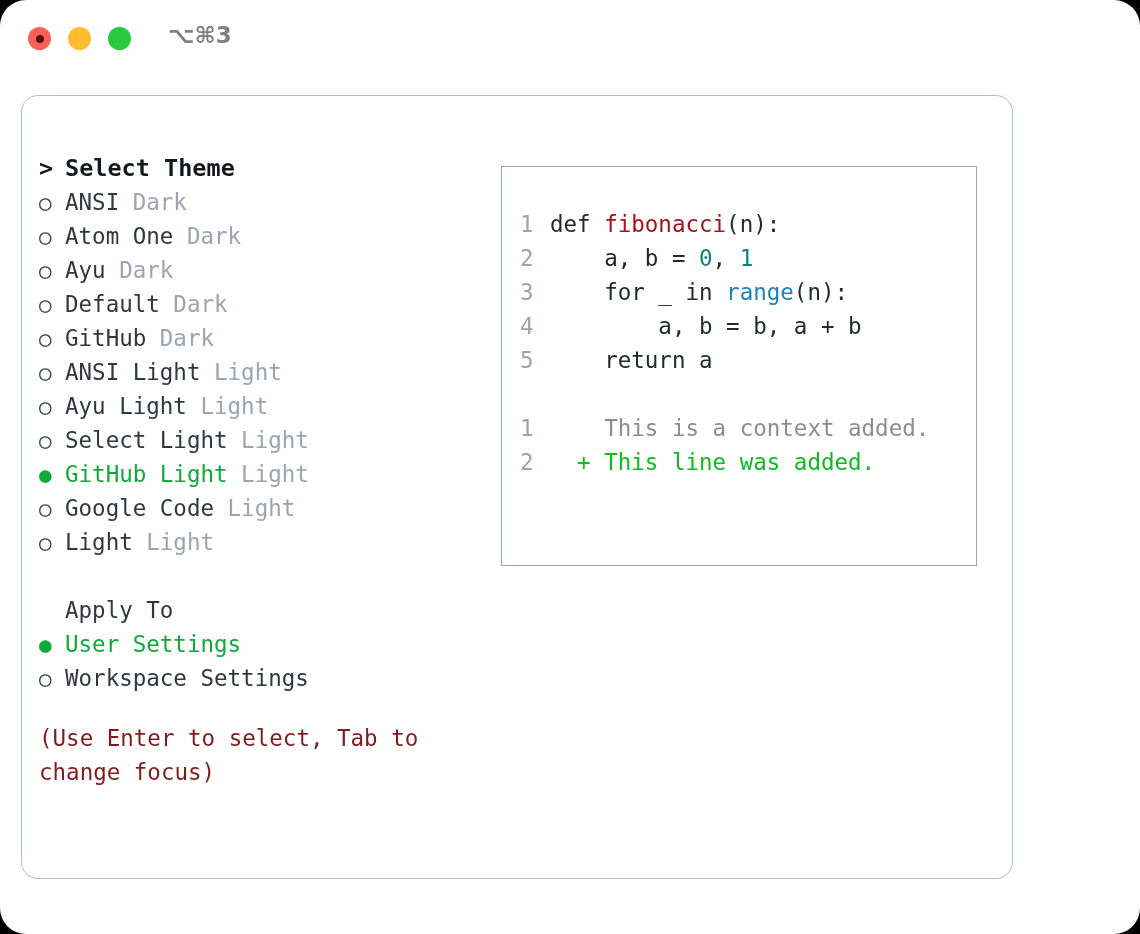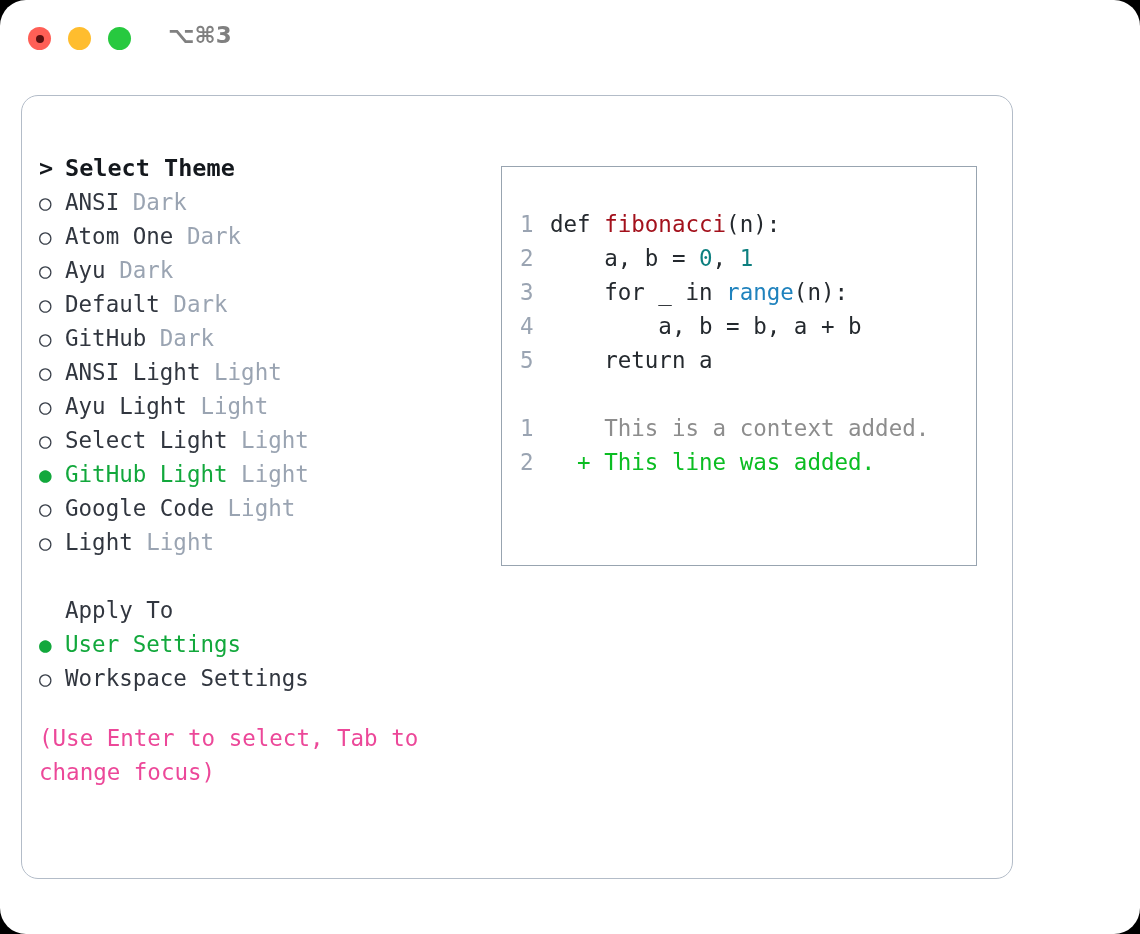--- a/index.html
+++ b/index.html
@@ -110,21 +110,21 @@
   .item-name { color: #31363f; }
   .item-name.selected { color: #12a83c; }
   .variant { color: #9aa4b2; }
 
   .spacer { height: 34px; }
 
   #hint {
     margin-top: 26px;
     font-size: 22.5px;
     line-height: 34px;
-    color: #ec4899;
+    color: #7f1d1d;
     width: 420px;
   }
 
   
   #right-col {
     position: absolute;
     left: 479px;
     top: 55px;
     width: 500px;
   }

